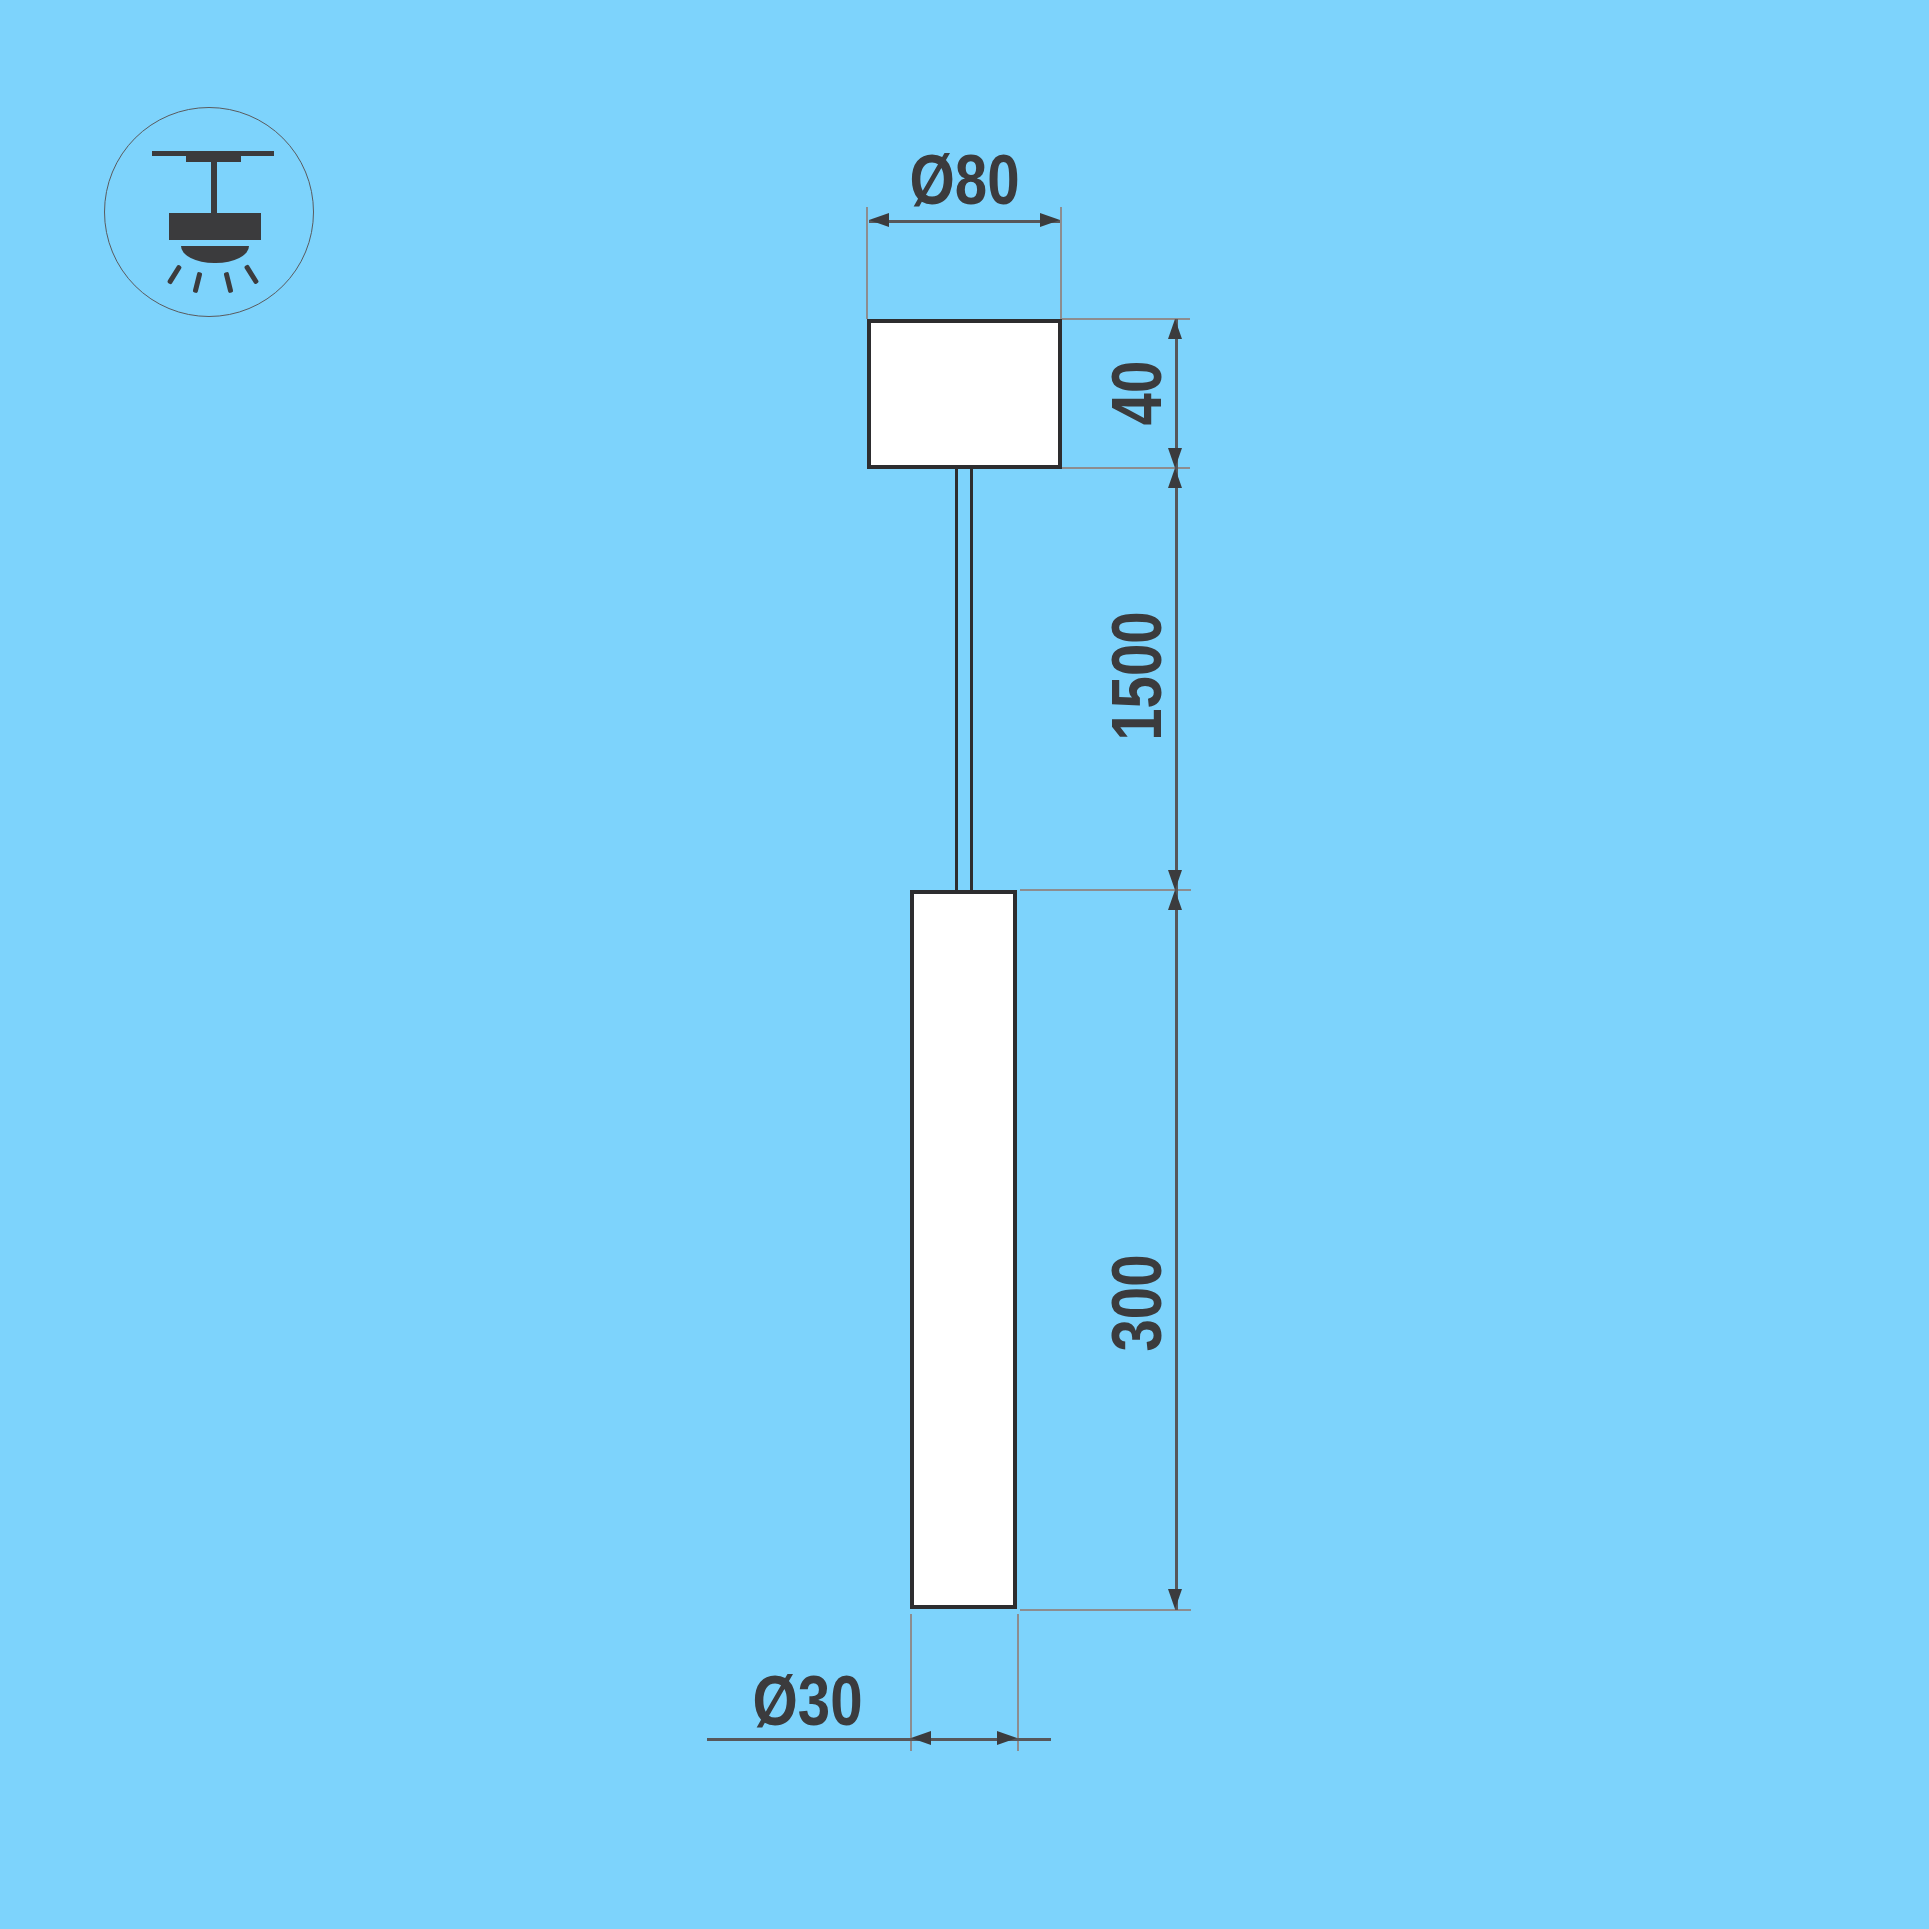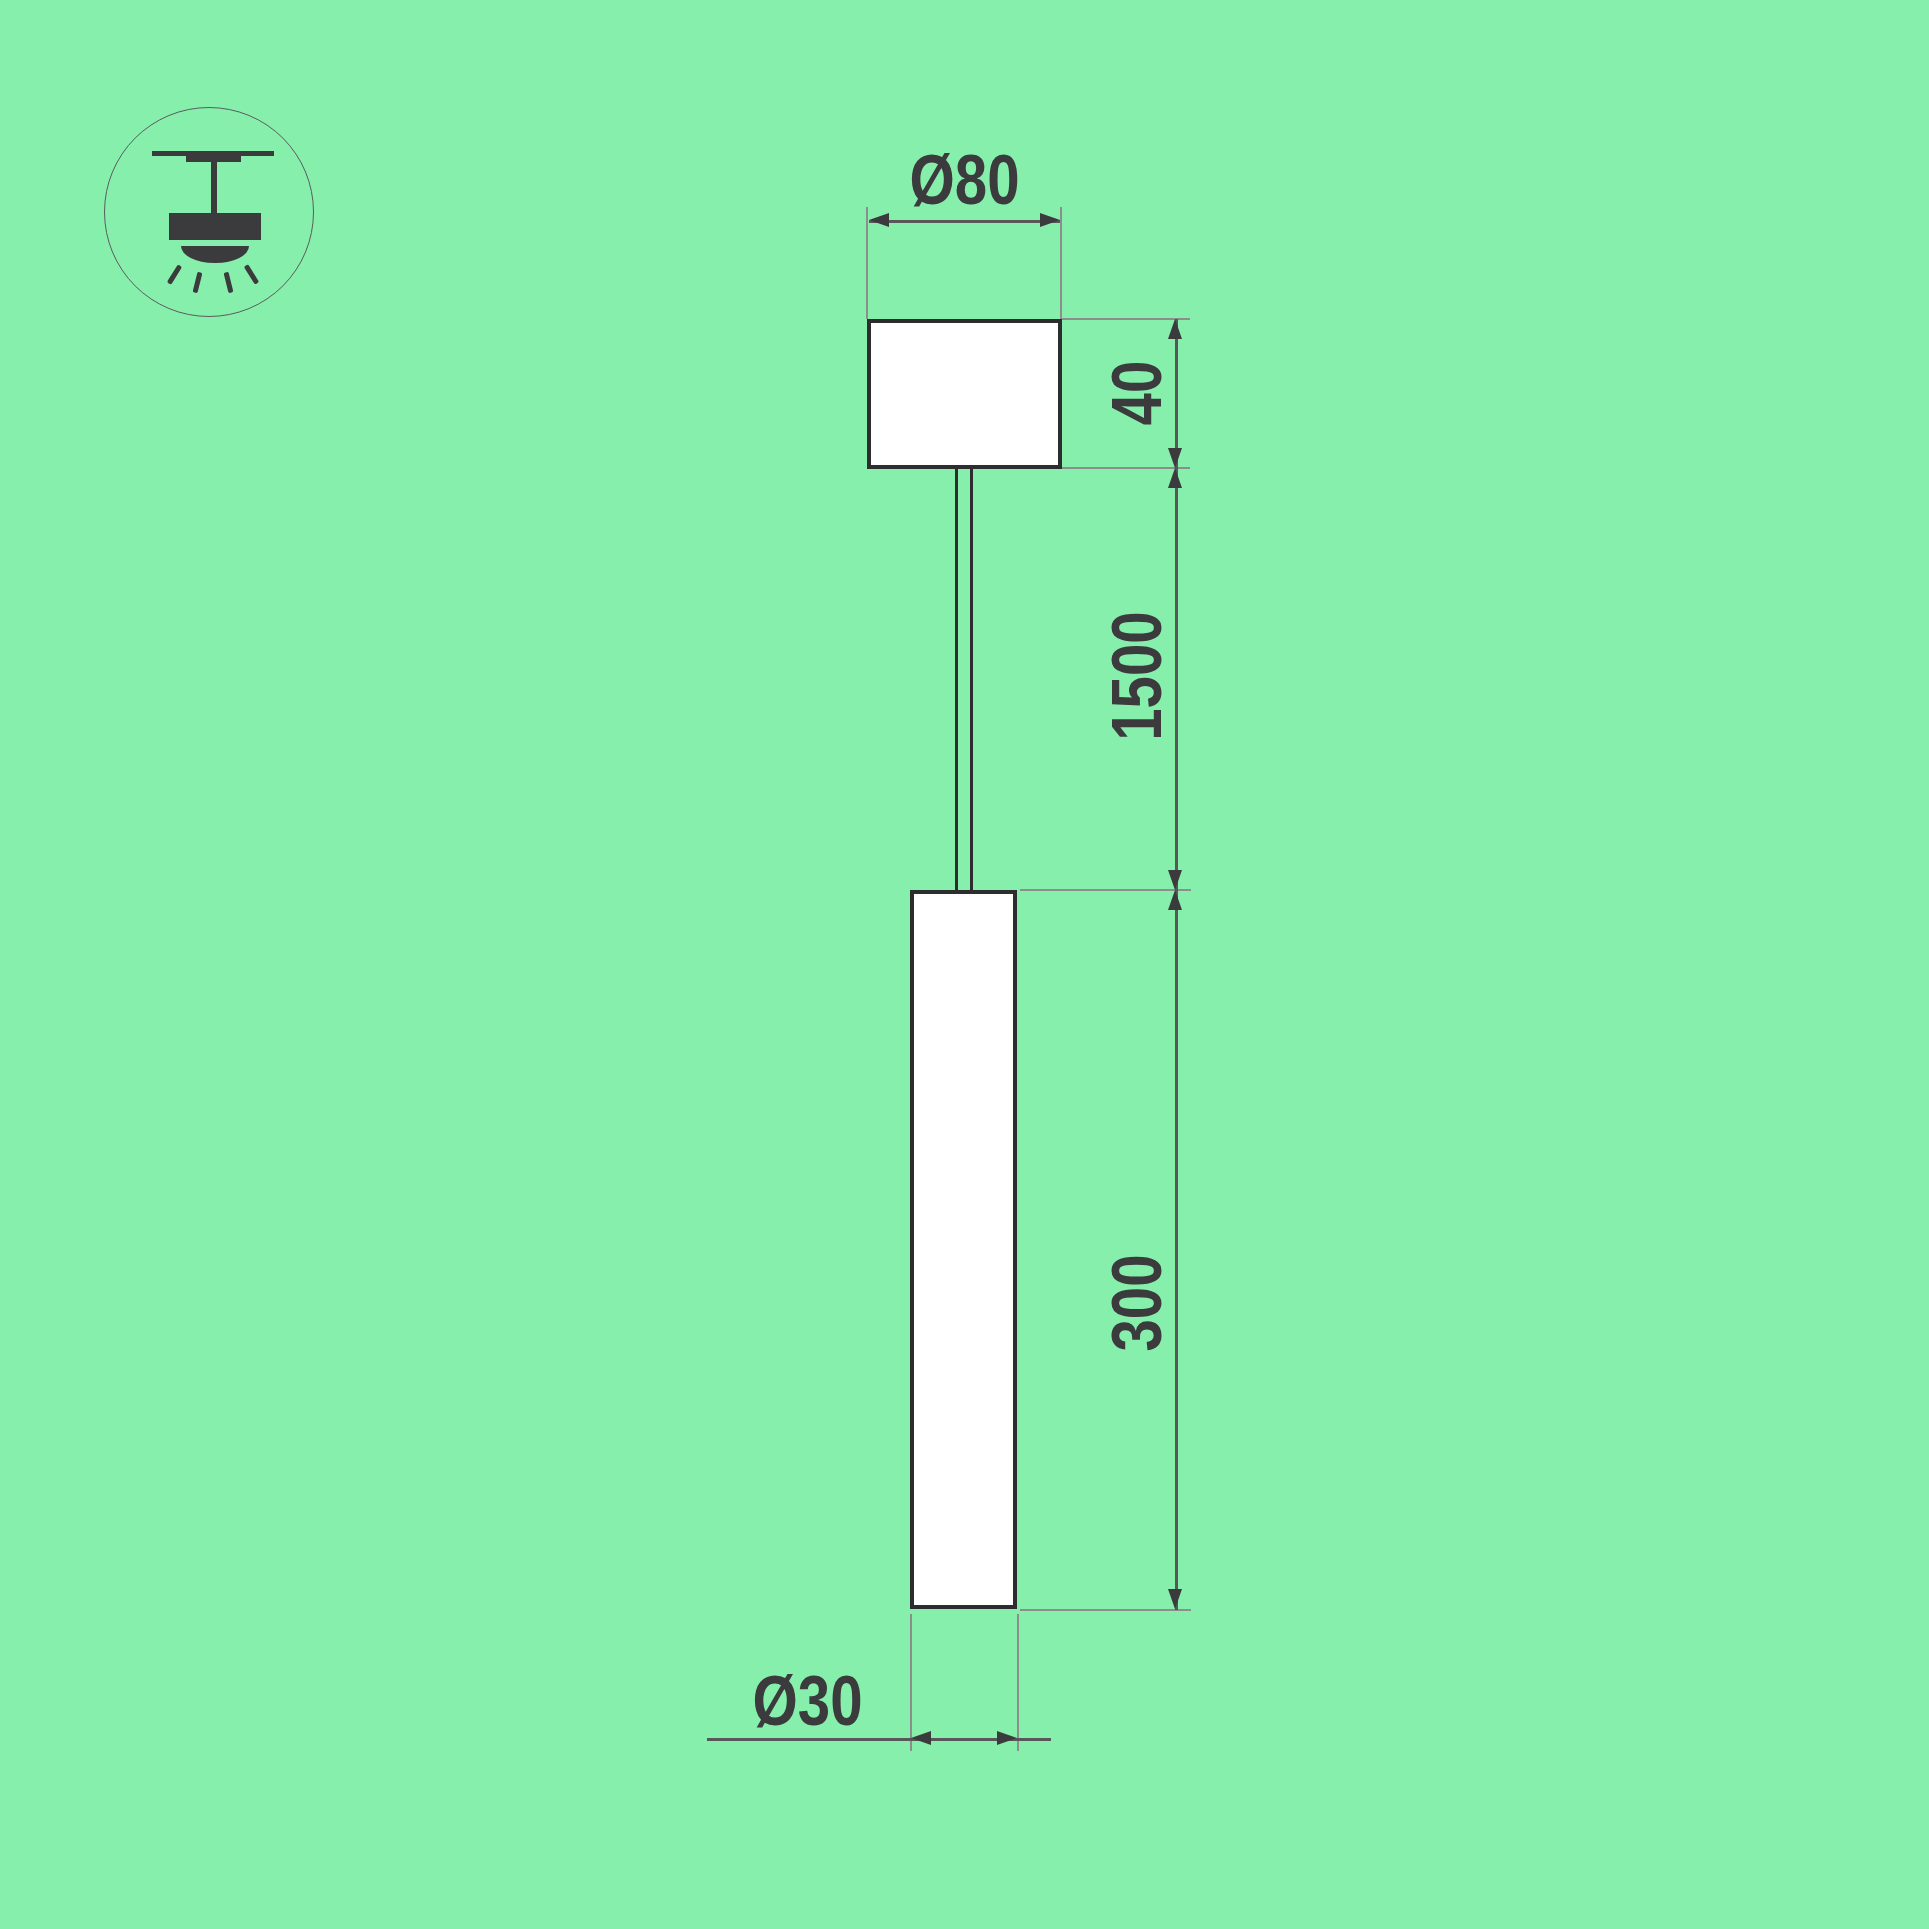--- a/index.html
+++ b/index.html
@@ -1,19 +1,19 @@
 <!DOCTYPE html>
 <html><head>
 <meta charset="utf-8">
 <style>
   html,body{margin:0;padding:0;background:#fff;}
   #canvas{
     position:relative;
     width:1929px;height:1929px;
-    background:#86efac;
+    background:#7dd3fc;
     font-family:"Liberation Sans", sans-serif;
     overflow:hidden;
   }
   .abs{position:absolute;}
 
   
   .icon-circle{
     left:104px;top:107px;width:210px;height:210px;
     border:1.9px solid #5a5b5e;border-radius:50%;
     box-sizing:border-box;

